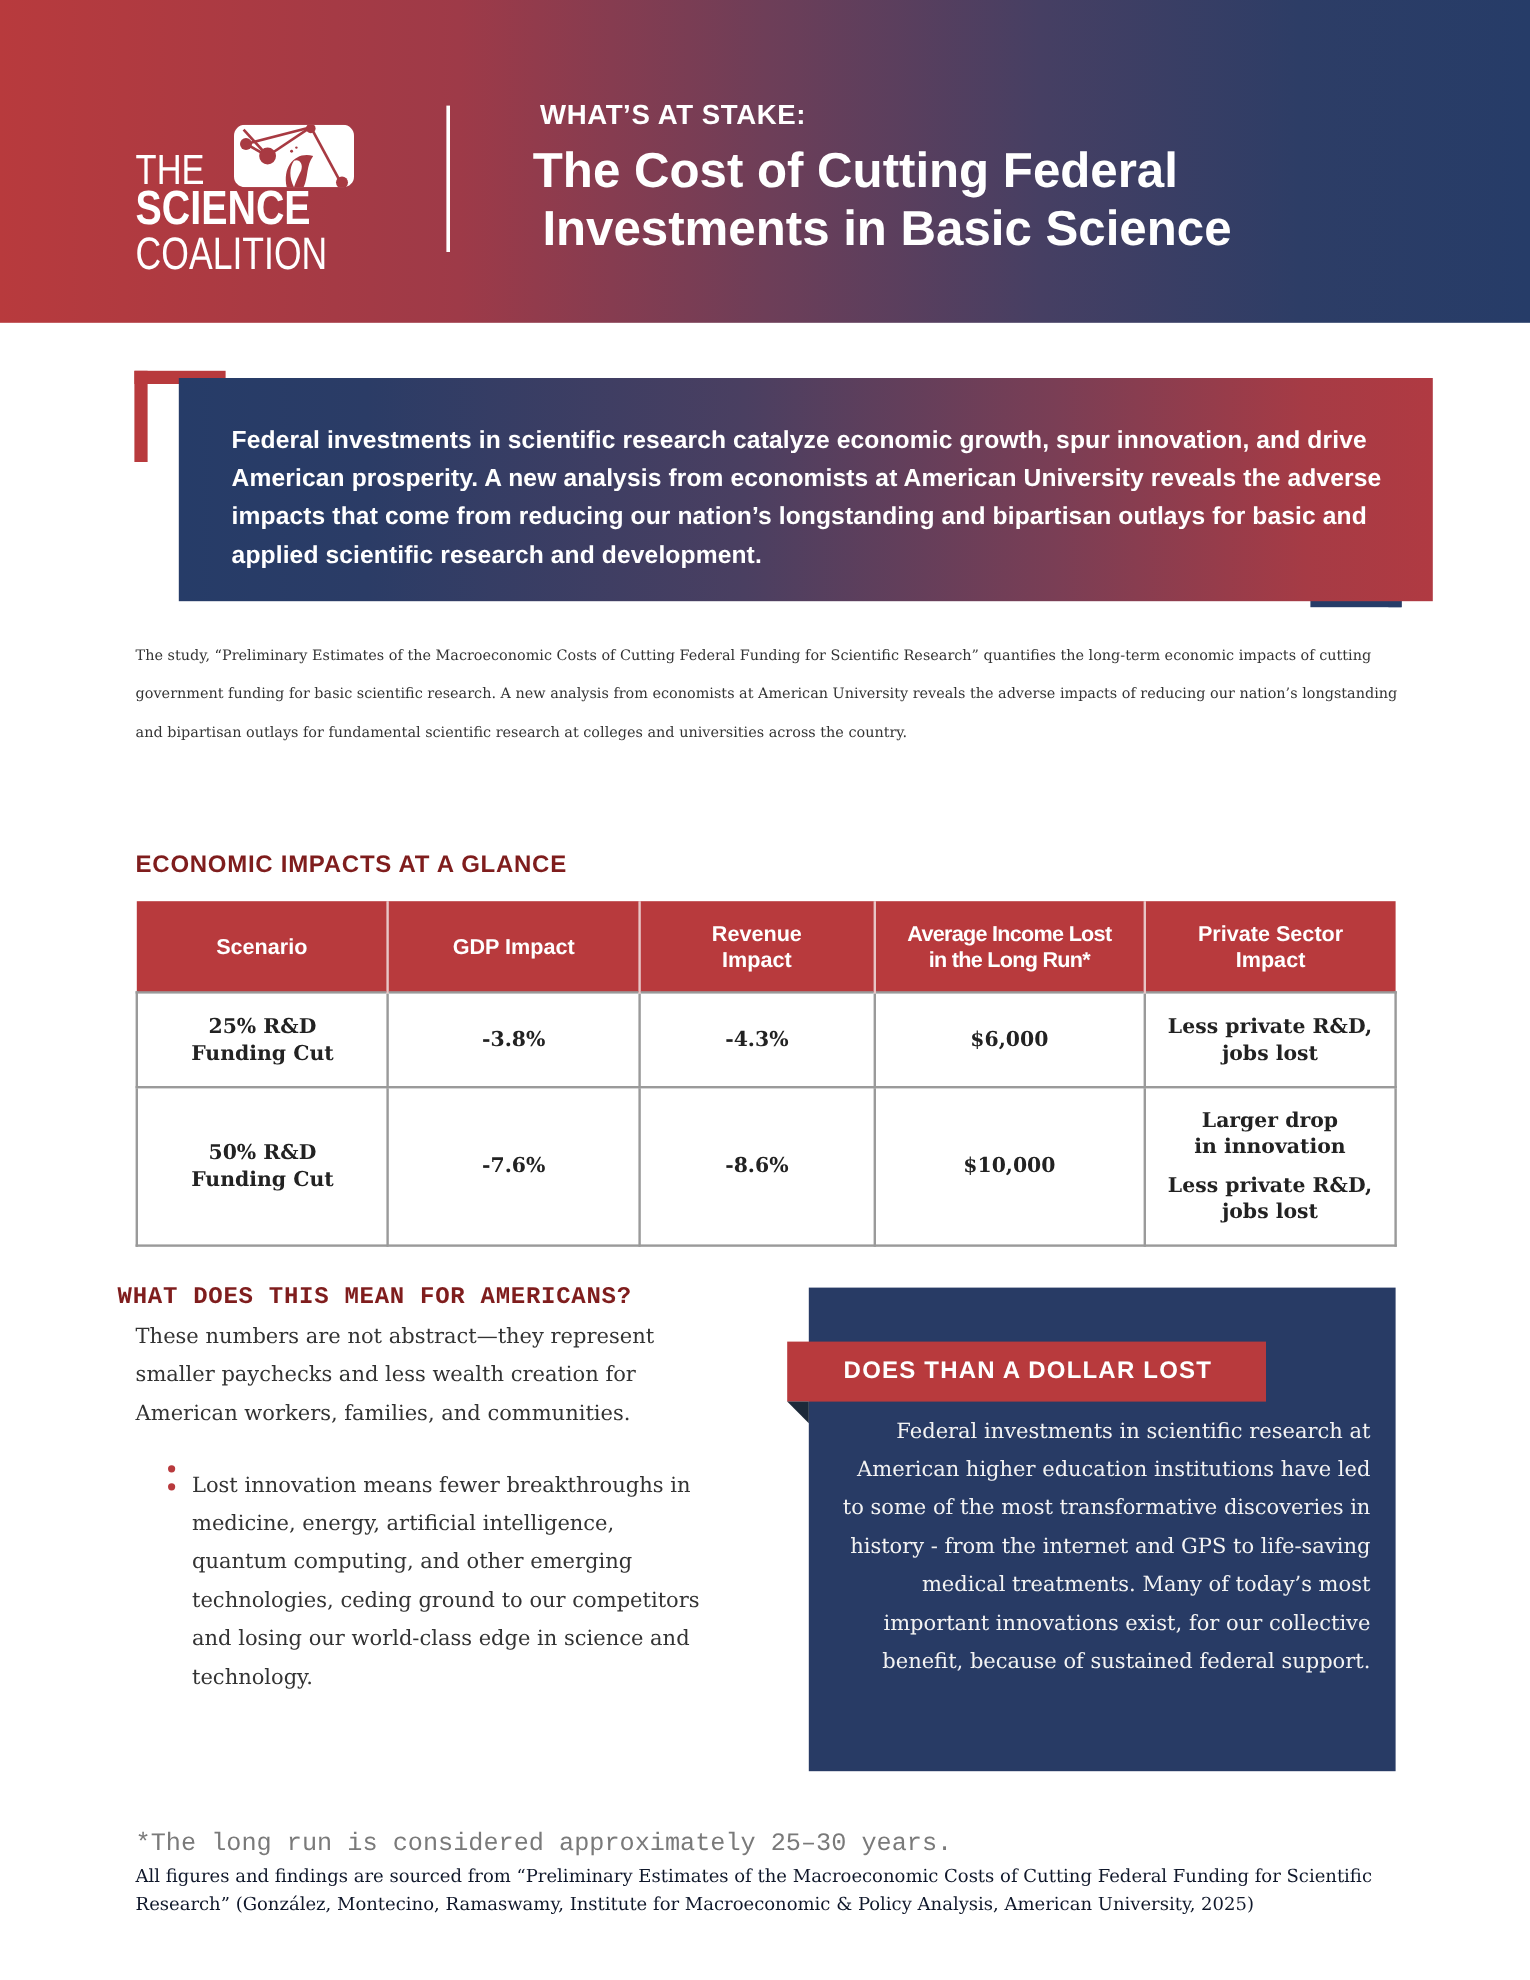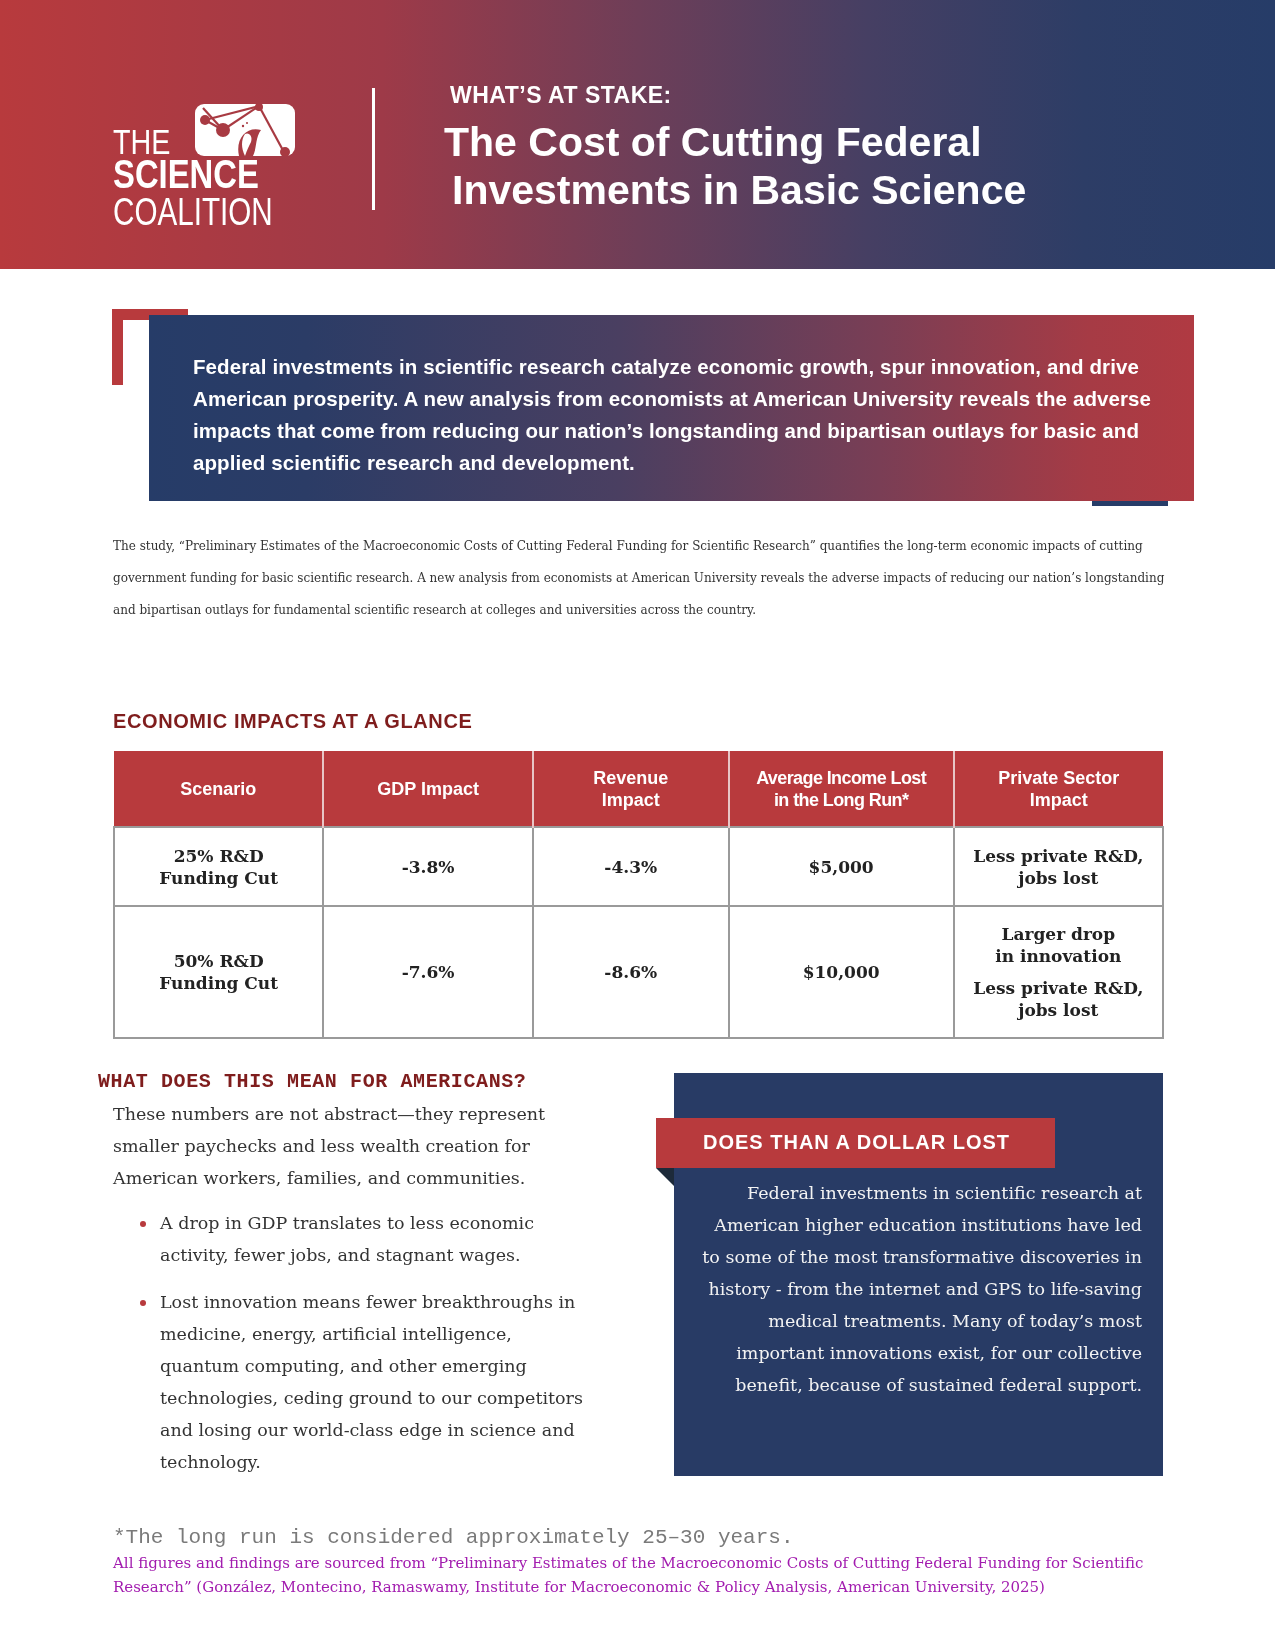--- a/index.html
+++ b/index.html
@@ -135,21 +135,21 @@
     font-family: "DejaVu Serif", serif; font-size: 17.5px; line-height: 32px; color: #f3f3f3; text-align: right;
   }
 
   
   .footnote {
     position: absolute; left: 113px; top: 1513px; width: 1060px;
     font-family: Liberation Mono, monospace; font-size: 21px; color: #7a7a7a; margin-top: 13px;
   }
   .source {
     position: absolute; left: 113px; top: 1551px; width: 1080px;
-    font-family: "DejaVu Serif", serif; font-size: 15px; line-height: 24px; color: #a21caf;
+    font-family: "DejaVu Serif", serif; font-size: 15px; line-height: 24px; color: #0f172a;
   }
 </style>
 </head>
 <body>
 
 <header class="banner">
   <div class="logo">
     <svg class="logo-mark" viewBox="0 0 100 52">
       <rect x="0" y="0" width="100" height="52" rx="9" fill="#ffffff"></rect>
       <g stroke="#a83a42" stroke-width="2.2" fill="none">
@@ -227,21 +227,21 @@
     </tr>
   </thead>
   <tbody>
     <tr class="row1">
       <td>
         <span class="line">25% R&amp;D</span>
         <span class="line">Funding Cut</span>
       </td>
       <td>-3.8%</td>
       <td>-4.3%</td>
-      <td>$5,000</td>
+      <td>$6,000</td>
       <td>
         <span class="line">Less private R&amp;D,</span>
         <span class="line">jobs lost</span>
       </td>
     </tr>
     <tr class="row2">
       <td>
         <span class="line">50% R&amp;D</span>
         <span class="line">Funding Cut</span>
       </td>
@@ -256,21 +256,20 @@
       </td>
     </tr>
   </tbody>
 </table>
 
 <h2 class="section-heading h-americans">WHAT DOES THIS MEAN FOR AMERICANS?</h2>
 <p class="americans-para">These numbers are not abstract—they represent smaller paychecks and less wealth creation for American workers, families, and communities.</p>
 <ul class="bullets">
   <li>
     <span class="bullet-dot"></span>
-    <span>A drop in GDP translates to less economic activity, fewer jobs, and stagnant wages.</span>
   </li>
   <li>
     <span class="bullet-dot"></span>
     <span>Lost innovation means fewer breakthroughs in medicine, energy, artificial intelligence, quantum computing, and other emerging technologies, ceding ground to our competitors and losing our world-class edge in science and technology.</span>
   </li>
 </ul>
 
 <aside class="dollar-box"></aside>
 <div class="ribbon"></div>
 <div class="ribbon-fold"></div>

